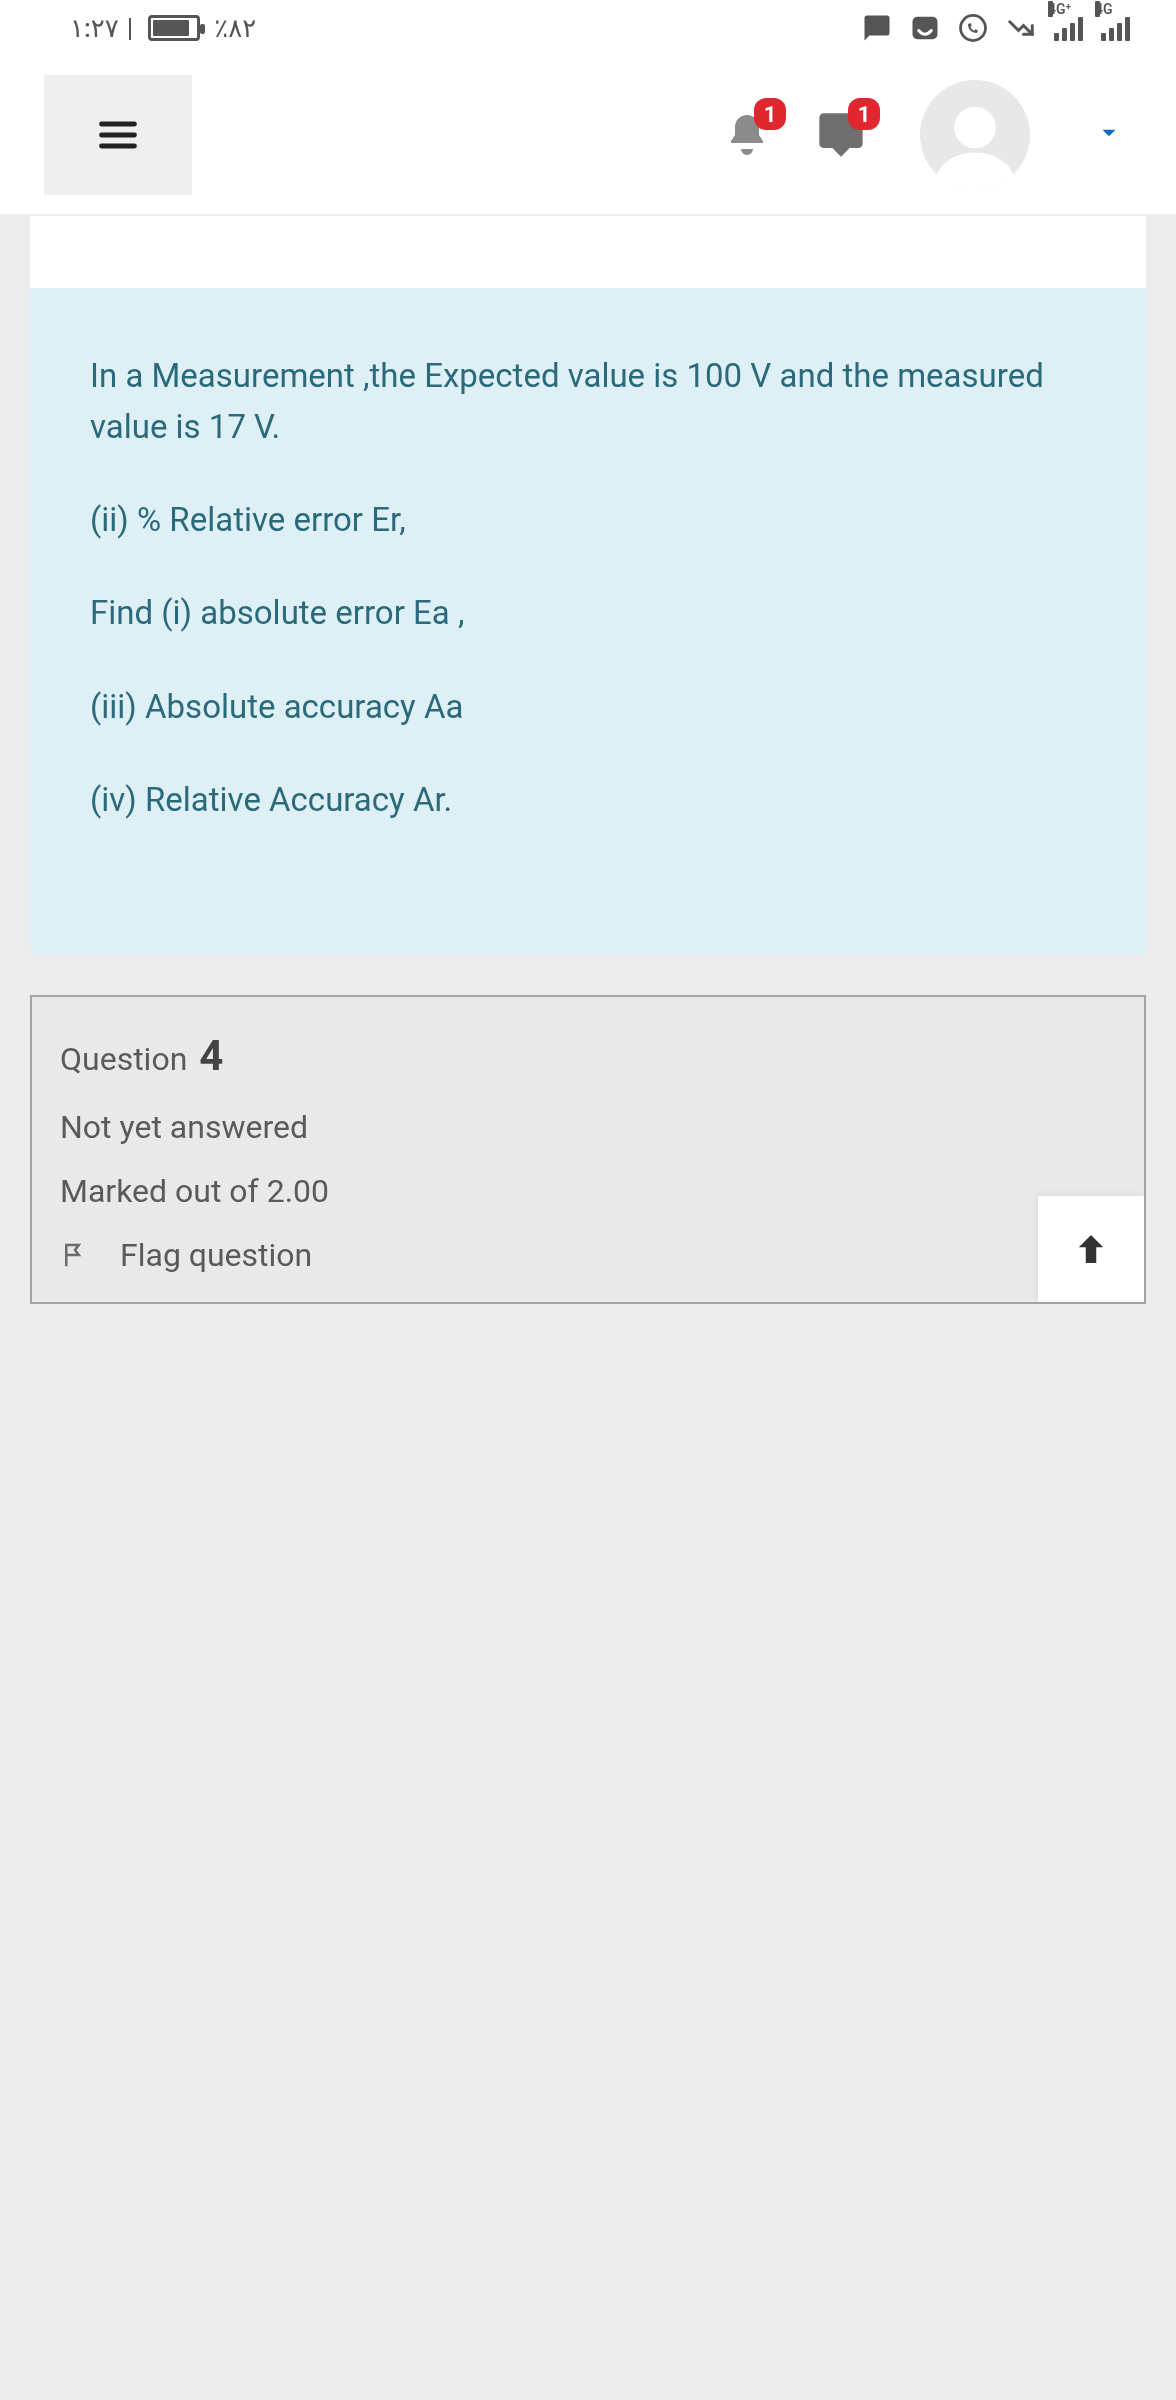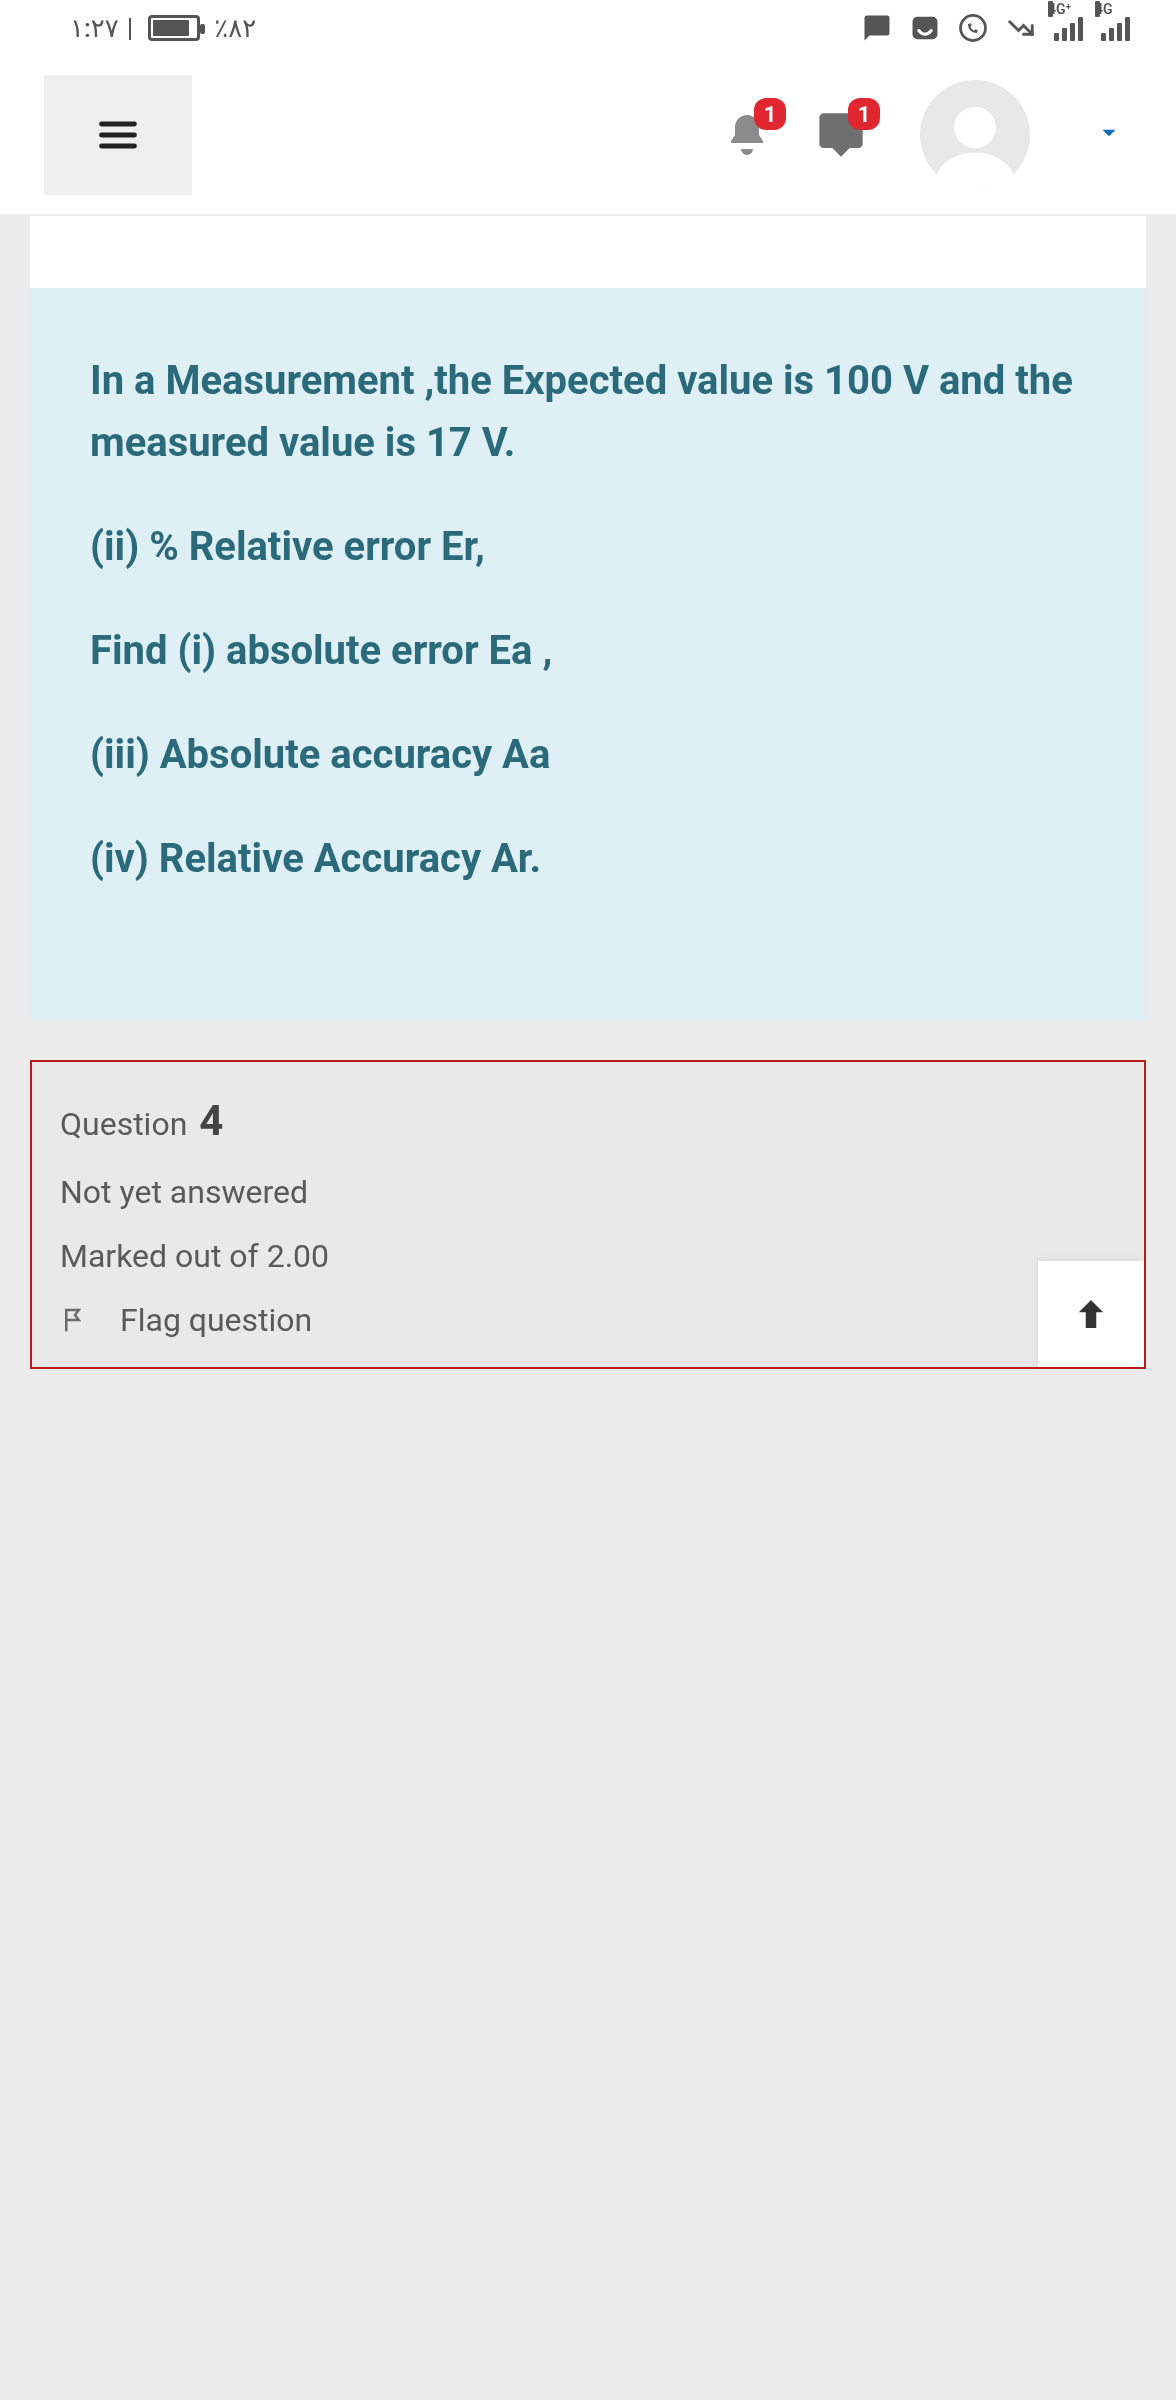--- a/index.html
+++ b/index.html
@@ -24,29 +24,29 @@
   .hicons { display:flex; align-items:center; gap:40px; margin-right:10px;}
   .bell-wrap, .chat-wrap { position:relative; width:54px; height:54px; display:flex; align-items:center; justify-content:center;}
   .badge { position:absolute; top:-10px; right:-12px; background:#e0262e; color:#fff; font-size:22px; font-weight:700; border-radius:12px; min-width:32px; height:32px; display:flex; align-items:center; justify-content:center; padding:0 6px;}
   .avatar { width:110px; height:110px; border-radius:55px; background:#e8e8e8; display:flex; align-items:flex-end; justify-content:center; overflow:hidden; margin-left: 12px;}
   .caret { margin-left: 26px; }
   .caret svg{width:26px;height:26px;}
   
   .page { background:#ececec; padding: 0 30px 40px 30px; min-height: calc(2400px - 56px - 160px); position:relative;}
   .quiz-card { background:#fff; padding-top: 72px;}
   .qtext-box { background:#def0f5; padding: 62px 60px 130px 60px; }
-  .qtext-box p { color:#2b6a7a; font-size:40px; line-height:1.55; margin-bottom: 42px; font-weight:700;}
+  .qtext-box p { color:#2b6a7a; font-size:33px; line-height:1.55; margin-bottom: 42px; font-weight:400;}
   .qtext-box p:last-child{margin-bottom:0;}
   .ans-block { margin-top: 130px; }
   .ans-item { margin-bottom: 90px; }
   .ans-item:last-child { margin-bottom: 0; }
   .ans-label { color:#2b6a7a; font-size:38px; margin-bottom: 30px; display:block;}
   .ans-input { width:124px; height:60px; border:2px solid #b8b8b8; background:#fff; font-size:30px; padding:4px 8px;}
   
-  .qinfo { border:2px solid #b91c1c; background:#e9e9e9; margin-top: 40px; padding: 34px 28px 28px 28px; position:relative;}
+  .qinfo { border:2px solid #a3a3a3; background:#e9e9e9; margin-top: 40px; padding: 34px 28px 28px 28px; position:relative;}
   .qinfo .qnum { font-size:32px; color:#5a5a5a; margin-bottom: 28px;}
   .qinfo .qnum b { font-size:42px; color:#444; font-weight:700; margin-left:4px;}
   .qinfo .line { font-size:32px; color:#5a5a5a; margin-bottom: 26px;}
   .qinfo .flag { display:flex; align-items:center; gap:30px; font-size:32px; color:#5a5a5a;}
   .qinfo .flag svg{width:30px;height:30px;}
   
   .scrolltop { position:absolute; right:0; bottom:0; width:106px; height:106px; background:#fff; display:flex; align-items:center; justify-content:center; box-shadow: -2px -2px 6px rgba(0,0,0,.06);}
   .scrolltop svg{width:42px;height:42px;}
 </style>
 </head>

